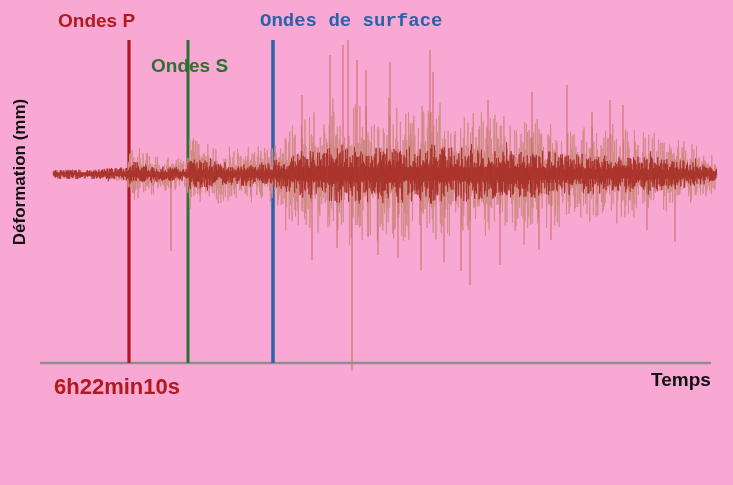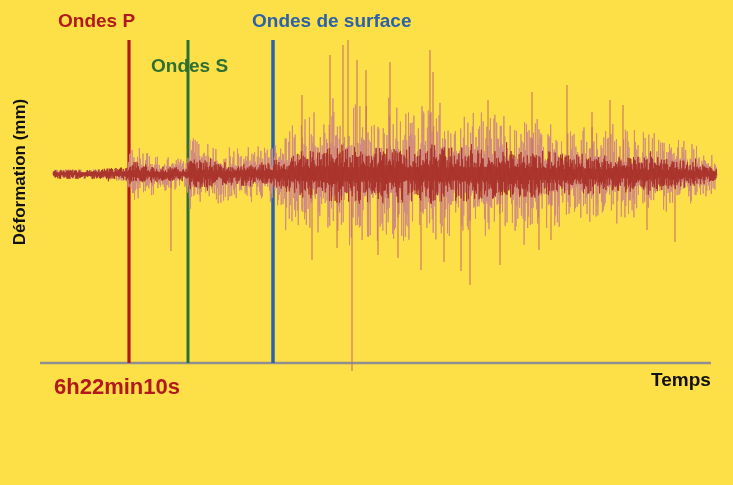--- a/index.html
+++ b/index.html
@@ -1,37 +1,37 @@
 <!DOCTYPE html>
 <html><head>
 <meta charset="utf-8">
 <style>
   html,body{margin:0;padding:0;background:#ffffff;}
   .stage{
-    position:relative;width:733px;height:485px;background:#fde047;overflow:hidden;
+    position:relative;width:733px;height:485px;background:#f9a8d4;overflow:hidden;
     font-family:"Liberation Sans",sans-serif;
   }
   .wave-label{position:absolute;top:10px;font-size:19px;font-weight:bold;white-space:nowrap;}
   .plot-svg{position:absolute;left:0;top:0;}
   .y-axis-label{
     position:absolute;left:-64px;top:161px;width:170px;height:22px;text-align:center;
     transform:rotate(-90deg);font-size:17px;font-weight:bold;color:#111;white-space:nowrap;
   }
   .time-label{position:absolute;top:374px;font-size:22px;font-weight:bold;white-space:nowrap;}
   .x-axis-label{position:absolute;left:651px;top:369px;font-size:19px;font-weight:bold;color:#111;}
   .caption{position:absolute;left:0;top:410px;width:733px;color:#141414;}
 </style>
 </head>
 <body>
 
 <div class="stage">
 
   <span class="wave-label" style="left: 58px; color: rgb(178, 25, 30);">Ondes P</span>
   <span class="wave-label" style="left: 151px; color: rgb(46, 112, 49); margin-top: 45px;">Ondes S</span>
-  <span class="wave-label" style="left: 252px; color: rgb(43, 98, 168);">Ondes de surface</span>
+  <span class="wave-label" style="left: 260px; color: rgb(43, 98, 168); font-family: Liberation Mono, monospace;">Ondes de surface</span>
 
   <svg id="plot-svg" class="plot-svg" width="733" height="485" viewBox="0 0 733 485">
       <line x1="40" y1="363" x2="711" y2="363" stroke="#8f8f8f" stroke-width="2.4"></line>
       <line x1="129" y1="40" x2="129" y2="363" stroke="#b2191e" stroke-width="3.2"></line>
       <line x1="188" y1="40" x2="188" y2="363" stroke="#2e7031" stroke-width="3"></line>
       <line x1="273" y1="40" x2="273" y2="363" stroke="#2b62a8" stroke-width="3.5"></line>
       <polyline points="53.0,171.3 53.5,176.1 53.9,172.7 54.4,176.4 54.8,169.8 55.3,176.2 55.7,170.5 56.1,175.6 56.6,169.9 57.0,176.8 57.5,170.0 57.9,175.1 58.4,172.5 58.8,175.1 59.3,171.6 59.7,175.1 60.2,171.7 60.6,177.8 61.1,172.9 61.5,175.1 62.0,172.5 62.4,177.0 62.9,170.6 63.3,178.1 63.8,172.4 64.2,175.6 64.7,170.9 65.1,177.2 65.6,169.4 66.0,176.0 66.5,172.8 67.0,175.1 67.4,171.2 67.9,178.4 68.3,169.4 68.8,175.5 69.2,171.6 69.7,177.9 70.1,171.4 70.6,178.5 71.0,172.3 71.5,176.7 71.9,172.4 72.4,176.1 72.8,169.0 73.3,178.3 73.7,172.4 74.2,175.2 74.6,170.3 75.1,178.4 75.5,170.1 76.0,175.2 76.4,170.7 76.9,177.2 77.3,172.7 77.8,177.0 78.2,171.1 78.7,178.3 79.1,172.1 79.6,175.2 80.0,172.9 80.5,177.4 80.9,169.6 81.4,175.4 81.8,172.7 82.3,175.1 82.7,172.4 83.2,175.5 83.6,172.6 84.1,179.0 84.5,172.7 85.0,175.3 85.4,172.1 85.9,176.0 86.3,172.1 86.8,175.7 87.2,171.7 87.7,176.8 88.1,172.6 88.6,175.7 89.0,170.9 89.5,175.4 89.9,172.4 90.4,175.2 90.8,171.4 91.3,175.4 91.7,170.7 92.2,178.4 92.6,172.7 93.1,178.2 93.5,169.7 94.0,176.1 94.4,170.2 94.9,175.4 95.3,169.1 95.8,176.3 96.2,170.5 96.7,175.1 97.1,171.7 97.6,177.1 98.0,170.1 98.5,176.9 98.9,171.3 99.4,175.8 99.8,170.9 100.3,175.8 100.7,172.3 101.2,178.1 101.6,172.9 102.1,175.2 102.5,169.1 103.0,178.4 103.4,172.7 103.9,175.6 104.3,172.3 104.8,176.2 105.2,169.9 105.7,178.1 106.1,171.3 106.6,176.3 107.0,171.7 107.5,175.9 107.9,171.3 108.4,175.8 108.8,170.5 109.3,177.1 109.7,172.5 110.2,179.5 110.6,171.5 111.1,176.8 111.5,172.6 112.0,176.2 112.4,170.8 112.9,175.5 113.3,170.2 113.8,178.7 114.2,170.9 114.7,175.7 115.1,172.5 115.6,176.0 116.0,169.6 116.5,180.4 116.9,171.7 117.4,176.1 117.8,172.2 118.3,180.3 118.7,170.7 119.2,179.7 119.6,170.4 120.1,179.3 120.5,169.1 121.0,177.6 121.4,170.4 121.9,180.9 122.3,171.6 122.8,178.2 123.2,171.2 123.7,180.3 124.1,171.0 124.6,176.6 125.0,169.6 125.5,180.4 125.9,171.5 126.4,181.4 126.8,169.4 127.3,179.8 127.7,169.7 128.2,187.2 128.6,162.1 129.1,180.2 129.5,154.3 130.0,186.7 130.4,153.3 130.9,188.8 131.3,166.8 131.8,181.4 132.2,149.9 132.7,193.0 133.1,165.0 133.6,193.1 134.0,157.3 134.5,199.7 134.9,167.3 135.4,190.4 135.8,165.3 136.3,182.4 136.7,161.5 137.2,188.9 137.6,156.8 138.1,198.3 138.5,168.1 139.0,183.2 139.4,148.0 139.9,187.9 140.3,158.6 140.8,179.7 141.2,164.7 141.7,180.9 142.1,167.8 142.6,179.8 143.0,153.5 143.5,192.2 143.9,167.7 144.4,180.0 144.8,167.5 145.3,191.0 145.7,160.0 146.2,186.7 146.6,153.6 147.1,184.9 147.5,153.0 148.0,185.8 148.4,166.6 148.9,188.4 149.3,156.1 149.8,183.2 150.2,164.0 150.7,179.7 151.1,168.8 151.6,195.1 152.0,164.2 152.5,185.9 152.9,168.7 153.4,194.3 153.8,168.4 154.3,183.8 154.7,164.8 155.2,180.0 155.6,157.3 156.1,181.3 156.5,164.7 157.0,178.5 157.4,156.7 157.9,188.1 158.3,169.6 158.8,184.5 159.2,164.9 159.7,182.5 160.1,168.5 160.6,186.5 161.0,169.0 161.5,180.9 161.9,168.2 162.4,184.6 162.8,169.9 163.3,183.6 163.7,166.0 164.2,186.9 164.6,164.2 165.1,190.8 165.5,170.1 166.0,189.8 166.4,166.0 166.9,185.1 167.3,159.7 167.8,184.7 168.2,157.4 168.7,187.3 169.1,169.6 169.6,178.0 170.0,166.3 170.5,188.3 170.9,168.3 171.4,187.5 171.8,164.0 172.3,178.9 172.7,162.9 173.2,177.7 173.6,164.7 174.1,180.0 174.5,167.7 175.0,189.7 175.4,163.9 175.9,187.5 176.3,160.2 176.8,180.9 177.2,165.0 177.7,179.2 178.1,158.6 178.6,178.0 179.0,165.0 179.5,185.5 179.9,162.0 180.4,179.7 180.8,159.5 181.3,177.9 181.7,166.3 182.2,181.4 182.6,163.4 183.1,177.2 183.5,161.2 184.0,177.2 184.4,170.8 184.9,186.9 185.3,168.5 185.8,185.1 186.2,163.2 186.7,183.3 187.1,161.7 187.6,192.5 188.0,157.9 188.5,185.8 188.9,164.8 189.4,198.3 189.8,140.0 190.3,208.9 190.7,161.2 191.2,196.8 191.6,150.3 192.1,186.8 192.5,141.2 193.0,184.5 193.4,138.4 193.9,196.0 194.3,152.5 194.8,193.9 195.2,140.0 195.7,184.1 196.1,157.3 196.6,187.4 197.0,141.5 197.5,194.1 197.9,161.5 198.4,188.5 198.8,144.0 199.3,194.8 199.7,155.7 200.2,201.9 200.6,159.6 201.1,192.1 201.5,156.9 202.0,182.7 202.4,157.9 202.9,185.2 203.3,154.3 203.8,184.3 204.2,152.8 204.7,182.1 205.1,163.9 205.6,192.5 206.0,155.8 206.5,188.1 206.9,165.3 207.4,185.2 207.8,144.0 208.3,187.8 208.7,156.3 209.2,196.2 209.6,162.4 210.1,182.0 210.5,165.9 211.0,180.9 211.4,158.9 211.9,188.8 212.3,159.2 212.8,193.0 213.2,148.0 213.7,181.1 214.1,162.6 214.6,193.6 215.0,163.9 215.5,185.0 215.9,149.0 216.4,199.3 216.8,160.5 217.3,188.1 217.7,162.5 218.2,203.4 218.6,167.4 219.1,181.4 219.5,164.0 220.0,194.9 220.4,163.3 220.9,202.9 221.3,163.9 221.8,194.2 222.2,165.4 222.7,180.9 223.1,167.1 223.6,200.6 224.0,159.1 224.5,180.5 224.9,166.5 225.4,196.7 225.8,158.6 226.3,185.1 226.7,167.7 227.2,184.4 227.6,167.9 228.1,200.4 228.5,167.3 229.0,181.4 229.4,147.4 229.9,196.4 230.3,156.2 230.8,186.8 231.2,168.0 231.7,195.8 232.1,164.1 232.6,180.6 233.0,157.3 233.5,189.7 233.9,151.5 234.4,194.4 234.8,166.2 235.3,187.2 235.7,165.5 236.2,198.1 236.6,166.4 237.1,180.2 237.5,148.7 238.0,183.6 238.4,153.8 238.9,181.0 239.3,167.6 239.8,190.5 240.2,156.9 240.7,189.3 241.1,156.0 241.6,190.2 242.0,165.9 242.5,185.5 242.9,166.2 243.4,182.2 243.8,159.2 244.3,185.7 244.7,162.2 245.2,193.5 245.6,156.6 246.1,191.4 246.5,160.8 247.0,195.5 247.4,156.3 247.9,185.4 248.3,147.3 248.8,186.1 249.2,167.0 249.7,187.7 250.1,160.4 250.6,196.5 251.0,163.4 251.5,202.1 251.9,153.6 252.4,186.7 252.8,163.3 253.3,182.9 253.7,154.9 254.2,181.4 254.6,152.2 255.1,180.8 255.5,161.8 256.0,183.8 256.4,164.8 256.9,195.0 257.3,156.6 257.8,186.7 258.2,146.4 258.7,183.0 259.1,165.1 259.6,191.5 260.0,157.6 260.5,194.7 260.9,150.9 261.4,198.3 261.8,163.7 262.3,196.5 262.7,158.9 263.2,180.0 263.6,167.0 264.1,181.8 264.5,147.9 265.0,186.1 265.4,152.9 265.9,182.3 266.3,165.7 266.8,180.3 267.2,149.7 267.7,186.7 268.1,157.4 268.6,182.8 269.0,157.5 269.5,190.5 269.9,162.6 270.4,201.6 270.8,149.1 271.3,193.6 271.7,166.8 272.2,197.9 272.6,148.5 273.1,186.0 273.5,166.9 274.0,184.0 274.4,157.0 274.9,190.0 275.3,145.3 275.8,184.6 276.2,152.8 276.7,184.2 277.1,163.8 277.6,205.3 278.0,160.1 278.5,200.1 278.9,157.6 279.4,194.7 279.8,156.7 280.3,191.8 280.7,148.6 281.2,205.0 281.6,159.9 282.1,184.8 282.5,153.4 283.0,203.9 283.4,154.2 283.9,183.8 284.3,161.4 284.8,198.8 285.2,138.5 285.7,230.2 286.1,138.6 286.6,207.4 287.0,160.0 287.5,187.2 287.9,162.6 288.4,188.6 288.8,141.9 289.3,219.0 289.7,131.5 290.2,205.1 290.6,160.9 291.1,185.0 291.5,158.8 292.0,221.3 292.4,125.5 292.9,188.5 293.3,157.7 293.8,198.0 294.2,137.5 294.7,209.8 295.1,134.5 295.6,216.8 296.0,154.7 296.5,200.8 296.9,159.6 297.4,210.6 297.8,158.9 298.3,225.1 298.7,160.4 299.2,188.5 299.6,154.9 300.1,192.6 300.5,158.3 301.0,192.9 301.4,125.0 301.9,210.4 302.3,137.6 302.8,211.8 303.2,151.4 303.6,190.2 304.1,144.2 304.5,219.2 305.0,119.4 305.4,212.8 305.9,146.3 306.3,224.8 306.8,160.4 307.2,187.4 307.7,159.2 308.1,208.8 308.6,160.0 309.0,187.6 309.5,117.3 309.9,227.7 310.4,152.8 310.8,202.9 311.3,134.4 311.7,201.4 312.2,143.2 312.6,188.3 313.1,136.3 313.5,189.2 314.0,112.4 314.4,195.4 314.9,145.6 315.3,198.7 315.8,147.0 316.2,188.7 316.7,158.1 317.1,188.3 317.6,147.4 318.0,232.4 318.5,148.1 318.9,211.9 319.4,156.2 319.8,216.2 320.3,137.0 320.7,196.9 321.2,154.3 321.6,204.1 322.1,145.3 322.5,190.4 323.0,154.6 323.4,198.2 323.9,124.5 324.3,189.1 324.8,132.8 325.2,203.0 325.7,157.4 326.1,192.0 326.6,139.1 327.0,200.5 327.5,142.9 327.9,227.4 328.4,154.3 328.8,217.3 329.3,124.7 329.7,225.8 330.2,155.9 330.6,190.6 331.1,143.2 331.5,208.4 332.0,116.1 332.4,196.7 332.9,98.4 333.3,221.0 333.8,112.0 334.2,193.8 334.7,146.1 335.1,195.5 335.6,135.7 336.0,189.7 336.5,135.3 336.9,197.6 337.4,126.7 337.8,230.5 338.3,157.5 338.7,205.7 339.2,138.7 339.6,212.4 340.1,125.9 340.5,195.9 341.0,158.5 341.4,224.7 341.9,157.8 342.3,196.0 342.8,157.5 343.2,222.3 343.7,143.2 344.1,199.9 344.6,136.9 345.0,190.4 345.5,158.3 345.9,192.8 346.4,147.6 346.8,193.5 347.3,157.0 347.7,192.2 348.2,146.5 348.6,190.2 349.1,136.1 349.5,245.2 350.0,145.9 350.4,190.8 350.9,155.3 351.3,237.6 351.8,145.0 352.2,196.1 352.7,155.0 353.1,217.6 353.6,107.8 354.0,192.8 354.5,146.4 354.9,201.6 355.4,104.6 355.8,225.3 356.3,156.0 356.7,190.8 357.2,158.2 357.6,225.0 358.1,143.0 358.5,216.5 359.0,155.6 359.4,227.3 359.9,106.2 360.3,226.0 360.8,144.3 361.2,191.9 361.7,137.6 362.1,240.1 362.6,127.2 363.0,209.8 363.5,139.7 363.9,191.4 364.4,140.1 364.8,196.4 365.3,153.6 365.7,195.5 366.2,106.0 366.6,191.0 367.1,156.3 367.5,236.3 368.0,132.5 368.4,237.0 368.9,139.8 369.3,202.4 369.8,157.6 370.2,235.2 370.7,142.2 371.1,194.6 371.6,126.3 372.0,192.1 372.5,158.6 372.9,197.8 373.4,154.5 373.8,189.3 374.3,124.9 374.7,192.3 375.2,154.9 375.6,195.0 376.1,148.8 376.5,191.0 377.0,153.9 377.4,240.8 377.9,126.8 378.3,193.2 378.8,128.8 379.2,191.2 379.7,156.2 380.1,226.6 380.6,157.6 381.0,190.5 381.5,148.1 381.9,223.5 382.4,156.8 382.8,230.6 383.3,128.1 383.7,204.6 384.2,133.2 384.6,213.4 385.1,158.1 385.5,198.0 386.0,157.2 386.4,234.4 386.9,135.1 387.3,209.3 387.8,158.3 388.2,222.3 388.7,97.8 389.1,207.6 389.6,115.7 390.0,193.3 390.5,146.1 390.9,191.9 391.4,149.7 391.8,192.6 392.3,158.3 392.7,233.9 393.2,124.3 393.6,238.5 394.1,155.7 394.5,229.8 395.0,153.9 395.4,227.7 395.9,138.6 396.3,196.1 396.8,107.7 397.2,189.4 397.7,141.3 398.1,217.2 398.6,149.3 399.0,214.3 399.5,158.1 399.9,203.2 400.4,121.5 400.8,190.5 401.3,157.7 401.7,235.9 402.2,154.3 402.6,194.0 403.1,139.9 403.5,240.7 404.0,148.8 404.4,212.3 404.9,135.2 405.3,236.9 405.8,113.8 406.2,225.1 406.7,140.3 407.1,215.0 407.6,158.8 408.0,226.7 408.5,112.5 408.9,239.7 409.4,135.9 409.8,200.3 410.3,123.3 410.7,193.2 411.2,133.6 411.6,191.0 412.1,122.7 412.5,221.2 413.0,138.7 413.4,188.9 413.9,115.6 414.3,194.4 414.8,135.4 415.2,189.4 415.7,158.2 416.1,190.4 416.6,156.8 417.0,191.5 417.5,151.4 417.9,189.4 418.4,128.4 418.8,190.9 419.3,157.2 419.7,225.0 420.2,149.2 420.6,211.6 421.1,143.2 421.5,201.0 422.0,106.1 422.4,212.0 422.9,111.1 423.3,213.8 423.8,112.9 424.2,189.5 424.7,145.2 425.1,208.9 425.6,141.1 426.0,198.2 426.5,152.9 426.9,227.8 427.4,127.6 427.8,197.6 428.3,110.5 428.7,201.9 429.2,150.6 429.6,223.2 430.1,114.3 430.5,194.9 431.0,112.1 431.4,208.2 431.9,131.6 432.3,219.2 432.8,152.4 433.2,232.8 433.7,126.1 434.1,190.0 434.6,146.3 435.0,206.6 435.5,150.1 435.9,239.4 436.4,118.7 436.8,190.0 437.3,131.7 437.7,189.8 438.2,157.7 438.6,192.6 439.1,115.3 439.5,201.5 440.0,102.8 440.4,223.5 440.9,147.4 441.3,233.4 441.8,155.3 442.2,226.2 442.7,138.4 443.1,196.9 443.6,146.5 444.0,192.1 444.5,131.2 444.9,217.6 445.4,139.0 445.8,209.0 446.3,157.4 446.7,196.7 447.2,157.8 447.6,233.4 448.1,130.7 448.5,203.5 449.0,157.9 449.4,236.0 449.9,156.1 450.3,204.1 450.8,133.5 451.2,205.0 451.7,149.3 452.1,201.6 452.6,156.6 453.0,201.0 453.5,152.1 453.9,192.8 454.4,134.6 454.8,190.1 455.3,131.2 455.7,212.4 456.2,151.1 456.6,203.3 457.1,155.7 457.5,189.2 458.0,153.5 458.4,207.4 458.9,155.8 459.3,196.0 459.8,150.6 460.2,191.0 460.7,128.5 461.1,194.8 461.6,147.2 462.0,225.4 462.5,147.7 462.9,230.7 463.4,137.7 463.8,215.4 464.3,116.8 464.7,192.4 465.2,153.8 465.6,192.6 466.1,145.1 466.5,190.1 467.0,156.2 467.4,226.2 467.9,122.7 468.3,229.6 468.8,147.1 469.2,190.7 469.7,158.7 470.1,220.8 470.6,132.7 471.0,195.7 471.5,157.8 471.9,192.8 472.4,126.6 472.8,188.5 473.3,112.9 473.7,207.7 474.2,149.8 474.6,206.6 475.1,149.1 475.5,219.0 476.0,137.1 476.4,190.0 476.9,154.3 477.3,206.4 477.8,146.6 478.2,202.5 478.7,129.0 479.1,206.4 479.6,126.1 480.0,198.2 480.5,153.1 480.9,193.1 481.4,112.5 481.8,202.1 482.3,160.2 482.7,188.6 483.2,121.3 483.6,204.0 484.1,151.1 484.5,219.1 485.0,154.4 485.4,235.6 485.9,138.3 486.3,201.2 486.8,126.6 487.2,203.8 487.7,145.8 488.1,222.5 488.6,160.0 489.0,229.3 489.5,130.2 489.9,205.1 490.4,118.2 490.8,207.2 491.3,138.7 491.7,208.0 492.2,153.9 492.6,188.1 493.1,160.6 493.5,191.2 494.0,118.7 494.4,221.5 494.9,114.8 495.3,196.4 495.8,153.4 496.2,190.0 496.7,122.5 497.1,204.7 497.6,138.4 498.0,203.8 498.5,139.1 498.9,200.6 499.4,147.1 499.8,213.7 500.3,125.9 500.7,204.0 501.2,125.8 501.6,187.6 502.1,144.7 502.5,212.1 503.0,148.8 503.4,189.8 503.9,116.1 504.3,187.3 504.8,136.5 505.2,226.1 505.7,157.8 506.1,187.4 506.6,160.8 507.0,222.4 507.5,148.0 507.9,188.8 508.4,159.8 508.8,188.8 509.3,157.4 509.7,188.8 510.2,125.7 510.6,195.8 511.1,161.0 511.5,203.9 512.0,157.4 512.4,222.8 512.9,161.0 513.3,199.9 513.8,160.8 514.2,191.9 514.7,130.1 515.1,230.8 515.6,157.2 516.0,226.3 516.5,130.9 516.9,205.7 517.4,159.0 517.8,218.6 518.3,159.5 518.7,194.5 519.2,147.8 519.6,207.8 520.1,159.6 520.5,192.8 521.0,134.1 521.4,215.6 521.9,141.1 522.3,189.4 522.8,158.8 523.2,218.8 523.7,142.9 524.1,244.7 524.6,122.3 525.0,221.2 525.5,150.4 525.9,203.0 526.4,123.9 526.8,195.5 527.3,132.1 527.7,227.9 528.2,158.9 528.6,216.6 529.1,130.1 529.5,191.9 530.0,137.2 530.4,225.0 530.9,138.2 531.3,208.3 531.8,138.5 532.2,223.9 532.7,138.0 533.1,207.7 533.6,132.7 534.0,186.8 534.5,155.4 534.9,187.5 535.4,123.6 535.8,201.6 536.3,161.4 536.7,209.3 537.2,119.1 537.6,223.5 538.1,144.9 538.5,217.5 539.0,129.3 539.4,194.7 539.9,137.0 540.3,187.3 540.8,133.4 541.2,196.0 541.7,135.0 542.1,208.5 542.6,157.0 543.0,193.4 543.5,146.9 543.9,188.1 544.4,161.2 544.8,194.2 545.3,159.4 545.7,187.1 546.2,160.6 546.6,227.7 547.1,160.7 547.5,186.8 548.0,134.3 548.4,205.1 548.9,136.3 549.3,203.7 549.8,137.7 550.2,192.6 550.7,124.4 551.1,205.9 551.6,161.5 552.0,205.4 552.5,143.2 552.9,188.0 553.4,151.7 553.8,191.8 554.3,149.2 554.7,225.5 555.2,157.4 555.6,215.3 556.1,140.0 556.5,187.0 557.0,141.8 557.4,222.4 557.9,155.4 558.3,206.2 558.8,161.5 559.2,226.8 559.7,157.2 560.1,185.9 560.6,159.1 561.0,186.0 561.5,141.4 561.9,195.5 562.4,152.9 562.8,202.4 563.3,160.9 563.7,186.9 564.2,160.0 564.6,193.9 565.1,154.6 565.5,190.5 566.0,161.7 566.4,214.7 566.9,158.6 567.3,189.9 567.8,133.5 568.2,201.9 568.7,159.1 569.1,213.6 569.6,159.8 570.0,207.0 570.5,131.5 570.9,190.1 571.4,149.5 571.8,185.6 572.3,135.7 572.7,188.1 573.2,155.6 573.6,195.8 574.1,133.9 574.5,211.7 575.0,162.8 575.4,208.3 575.9,146.6 576.3,186.7 576.8,156.3 577.2,206.8 577.7,152.0 578.1,185.4 578.6,154.8 579.0,203.9 579.5,156.4 579.9,199.5 580.4,159.7 580.8,217.7 581.3,140.1 581.7,190.3 582.2,163.0 582.6,191.5 583.1,130.9 583.5,206.1 584.0,127.4 584.4,185.9 584.9,162.9 585.3,203.9 585.8,153.6 586.2,197.4 586.7,141.9 587.1,214.0 587.6,162.1 588.0,189.0 588.5,161.3 588.9,185.1 589.4,148.9 589.8,221.7 590.3,147.9 590.7,186.3 591.2,158.9 591.6,198.7 592.1,127.1 592.5,195.4 593.0,143.5 593.4,215.1 593.9,141.5 594.3,184.8 594.8,156.2 595.2,184.9 595.7,156.8 596.1,216.5 596.6,133.2 597.0,205.0 597.5,149.2 597.9,215.4 598.4,160.3 598.8,187.4 599.3,157.2 599.7,184.5 600.2,155.9 600.6,186.5 601.1,145.3 601.5,202.0 602.0,148.1 602.4,212.5 602.9,163.8 603.3,210.4 603.8,137.5 604.2,206.3 604.7,160.6 605.1,203.1 605.6,131.2 606.0,193.9 606.5,156.0 606.9,191.6 607.4,138.9 607.8,184.6 608.3,137.8 608.7,187.2 609.2,163.4 609.6,194.6 610.1,160.0 610.5,186.3 611.0,134.1 611.4,210.4 611.9,163.7 612.3,184.7 612.8,124.1 613.2,204.3 613.7,151.9 614.1,187.2 614.6,141.4 615.0,191.8 615.5,163.9 615.9,186.1 616.4,139.2 616.8,223.6 617.3,163.6 617.7,200.9 618.2,163.3 618.6,188.9 619.1,156.0 619.5,184.5 620.0,146.4 620.4,185.8 620.9,158.7 621.3,216.6 621.8,162.8 622.2,201.6 622.7,162.6 623.1,200.0 623.6,139.3 624.0,187.0 624.5,161.8 624.9,217.4 625.4,129.7 625.8,206.0 626.3,162.0 626.7,184.4 627.2,131.5 627.6,184.8 628.1,141.4 628.5,214.0 629.0,147.5 629.4,200.2 629.9,158.5 630.3,200.4 630.8,163.2 631.2,188.9 631.7,162.6 632.1,210.3 632.6,163.8 633.0,198.3 633.5,164.1 633.9,217.3 634.4,130.0 634.8,204.0 635.3,141.9 635.7,185.9 636.2,149.6 636.6,208.2 637.1,159.0 637.5,186.1 638.0,145.1 638.4,194.8 638.9,163.8 639.3,185.0 639.8,157.6 640.2,184.4 640.7,164.4 641.1,185.9 641.6,162.0 642.0,188.5 642.5,152.6 642.9,203.3 643.4,132.4 643.8,189.7 644.3,158.5 644.7,201.7 645.2,138.0 645.6,187.6 646.1,156.0 646.5,194.6 647.0,159.5 647.4,188.4 647.9,158.3 648.3,207.7 648.8,134.7 649.2,197.8 649.7,153.0 650.1,183.3 650.6,164.6 651.0,200.1 651.5,156.8 651.9,185.8 652.4,138.3 652.8,185.6 653.3,159.2 653.7,200.1 654.2,133.1 654.6,191.2 655.1,162.7 655.5,192.9 656.0,164.9 656.4,183.4 656.9,151.4 657.3,187.8 657.8,164.1 658.2,185.1 658.7,139.8 659.1,183.0 659.6,162.0 660.0,190.9 660.5,142.8 660.9,182.9 661.4,164.7 661.8,186.4 662.3,142.7 662.7,185.6 663.2,150.9 663.6,209.6 664.1,142.9 664.5,196.1 665.0,164.2 665.4,183.2 665.9,159.5 666.3,211.5 666.8,152.1 667.2,183.2 667.7,165.0 668.1,192.9 668.6,152.4 669.0,187.2 669.5,144.2 669.9,203.0 670.4,150.2 670.8,191.8 671.3,147.6 671.7,191.3 672.2,154.3 672.6,202.6 673.1,159.7 673.5,185.4 674.0,152.9 674.4,188.6 674.9,160.0 675.3,188.0 675.8,159.2 676.2,182.9 676.7,156.3 677.1,195.1 677.6,147.5 678.0,186.8 678.5,140.1 678.9,194.9 679.4,163.4 679.8,193.4 680.3,158.4 680.7,190.2 681.2,166.0 681.6,185.5 682.1,147.2 682.5,181.8 683.0,152.1 683.4,188.8 683.9,141.1 684.3,183.0 684.8,158.5 685.2,187.7 685.7,150.0 686.1,183.0 686.6,166.6 687.0,182.8 687.5,159.7 687.9,186.7 688.4,166.7 688.8,196.3 689.3,166.0 689.7,191.1 690.2,158.7 690.6,203.3 691.1,160.1 691.5,200.7 692.0,144.2 692.4,184.7 692.9,167.1 693.3,183.6 693.8,149.2 694.2,181.0 694.7,166.7 695.1,194.8 695.6,167.2 696.0,195.2 696.5,146.3 696.9,192.2 697.4,163.5 697.8,180.8 698.3,158.9 698.7,184.3 699.2,157.5 699.6,187.5 700.1,165.7 700.5,194.8 701.0,166.1 701.4,185.0 701.9,160.8 702.3,182.7 702.8,165.3 703.2,193.6 703.7,155.7 704.1,185.6 704.6,160.0 705.0,180.4 705.5,161.1 705.9,196.3 706.4,163.8 706.8,190.8 707.3,164.8 707.7,182.1 708.2,163.0 708.6,185.6 709.1,167.1 709.5,190.2 710.0,168.2 710.4,179.9 710.9,167.9 711.3,193.9 711.8,155.2 712.2,180.7 712.7,169.6 713.1,188.2 713.6,170.0 714.0,178.6 714.5,163.7 714.9,189.5 715.4,164.8 715.8,179.2 716.3,167.5 716.7,177.3" fill="none" stroke="#d08a82" stroke-width="1" opacity="0.9"></polyline>
       <line x1="171" y1="174" x2="171" y2="251" stroke="#c4685f" stroke-width="1"></line>
       <line x1="302" y1="174" x2="302" y2="95" stroke="#c4685f" stroke-width="1"></line>
       <line x1="312" y1="174" x2="312" y2="260" stroke="#c4685f" stroke-width="1"></line>

